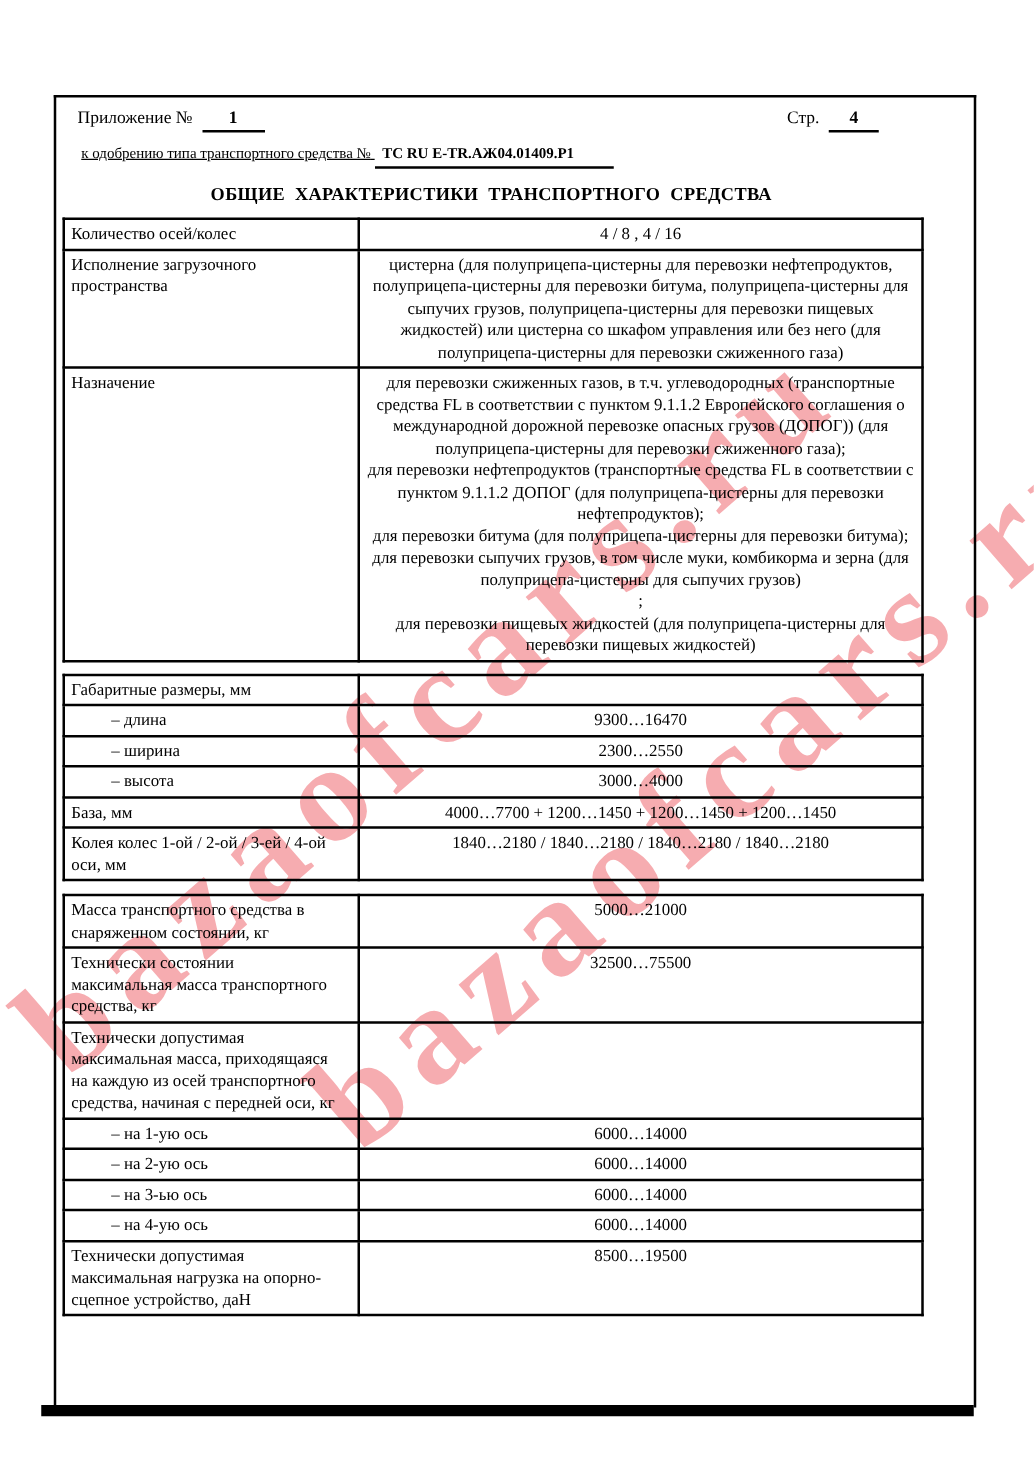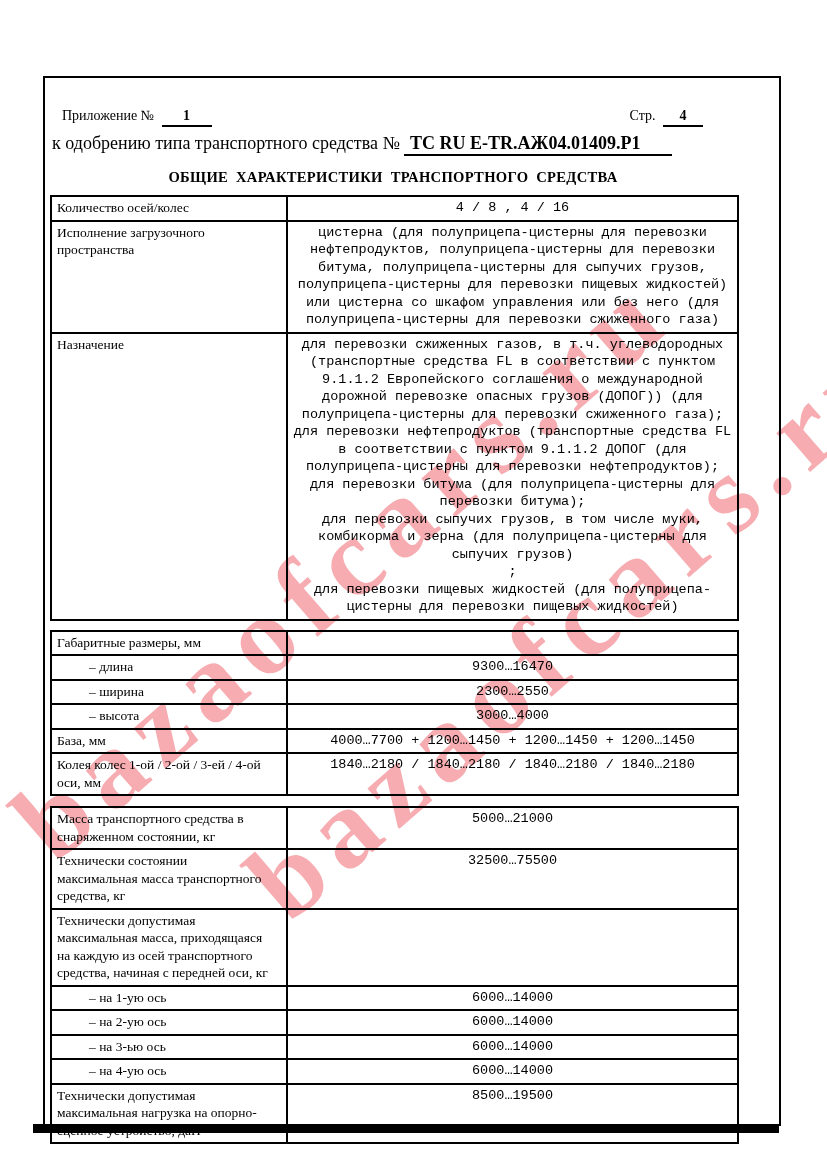--- a/index.html
+++ b/index.html
@@ -20,42 +20,42 @@
   .wm{
     position:absolute;z-index:1;white-space:nowrap;
     font-family:"Liberation Serif",serif;font-weight:bold;
     font-size:112px;letter-spacing:13px;
     color:rgba(232,47,58,0.40);
     transform:rotate(-41deg);transform-origin:0 0;
   }
   .wm1{left:-12px;top:788px;}
   .wm2{left:222px;top:848px;}
   
-  .content{position:absolute;left:43px;top:106px;width:684px;z-index:2;}
+  .content{position:absolute;left:43px;top:85px;width:684px;z-index:2;}
   .hdr-row1{display:flex;justify-content:space-between;padding:0 24px 0 19px;
     font-size:14px;line-height:19px;}
-  .hdr-row2{padding-left:9px;margin-top:7px;font-size:18px;line-height:19px;}
+  .hdr-row2{padding-left:22px;margin-top:7px;font-size:12px;line-height:19px;text-decoration:underline;}
   .u-num{display:inline-block;border-bottom:2px solid #000;text-align:center;
     font-weight:bold;min-width:50px;margin-left:4px;}
   .u-num.page{min-width:40px;}
   .u-approval{display:inline-block;border-bottom:2px solid #000;
     font-weight:bold;padding:0 32px 1px 6px;}
   .doc-title{margin-top:13px;text-align:center;font-weight:bold;
     font-size:14.6px;word-spacing:4px;letter-spacing:0.3px;margin-left:16px;}
   table{border-collapse:collapse;table-layout:fixed;width:689px;
     margin-left:7px;background:transparent;}
   #t-general{margin-top:9px;}
   #t-dimensions{margin-top:9px;}
   #t-masses{margin-top:10px;}
   #t-suspension{margin-top:10px;}
   td{border:2px solid #000;vertical-align:top;
     font-size:13.5px;line-height:17.5px;padding:2px 4px 3px 4px;}
   td.lbl{width:213px;padding-left:5px;padding-right:16px;}
   td.lbl.sub{padding-left:37px;}
-  td.val{text-align:center;white-space:pre-line;font-family:Liberation Mono, monospace;}
+  td.val{text-align:center;white-space:pre-line;}
   td.val.left{text-align:left;padding-left:7px;}
   #t-suspension td{padding-bottom:7px;}
   .b{font-weight:bold;}
 </style>
 </head>
 <body>
 
 <div class="wm wm1">bazaofcars.ru</div>
 <div class="wm wm2">bazaofcars.ru</div>
 

